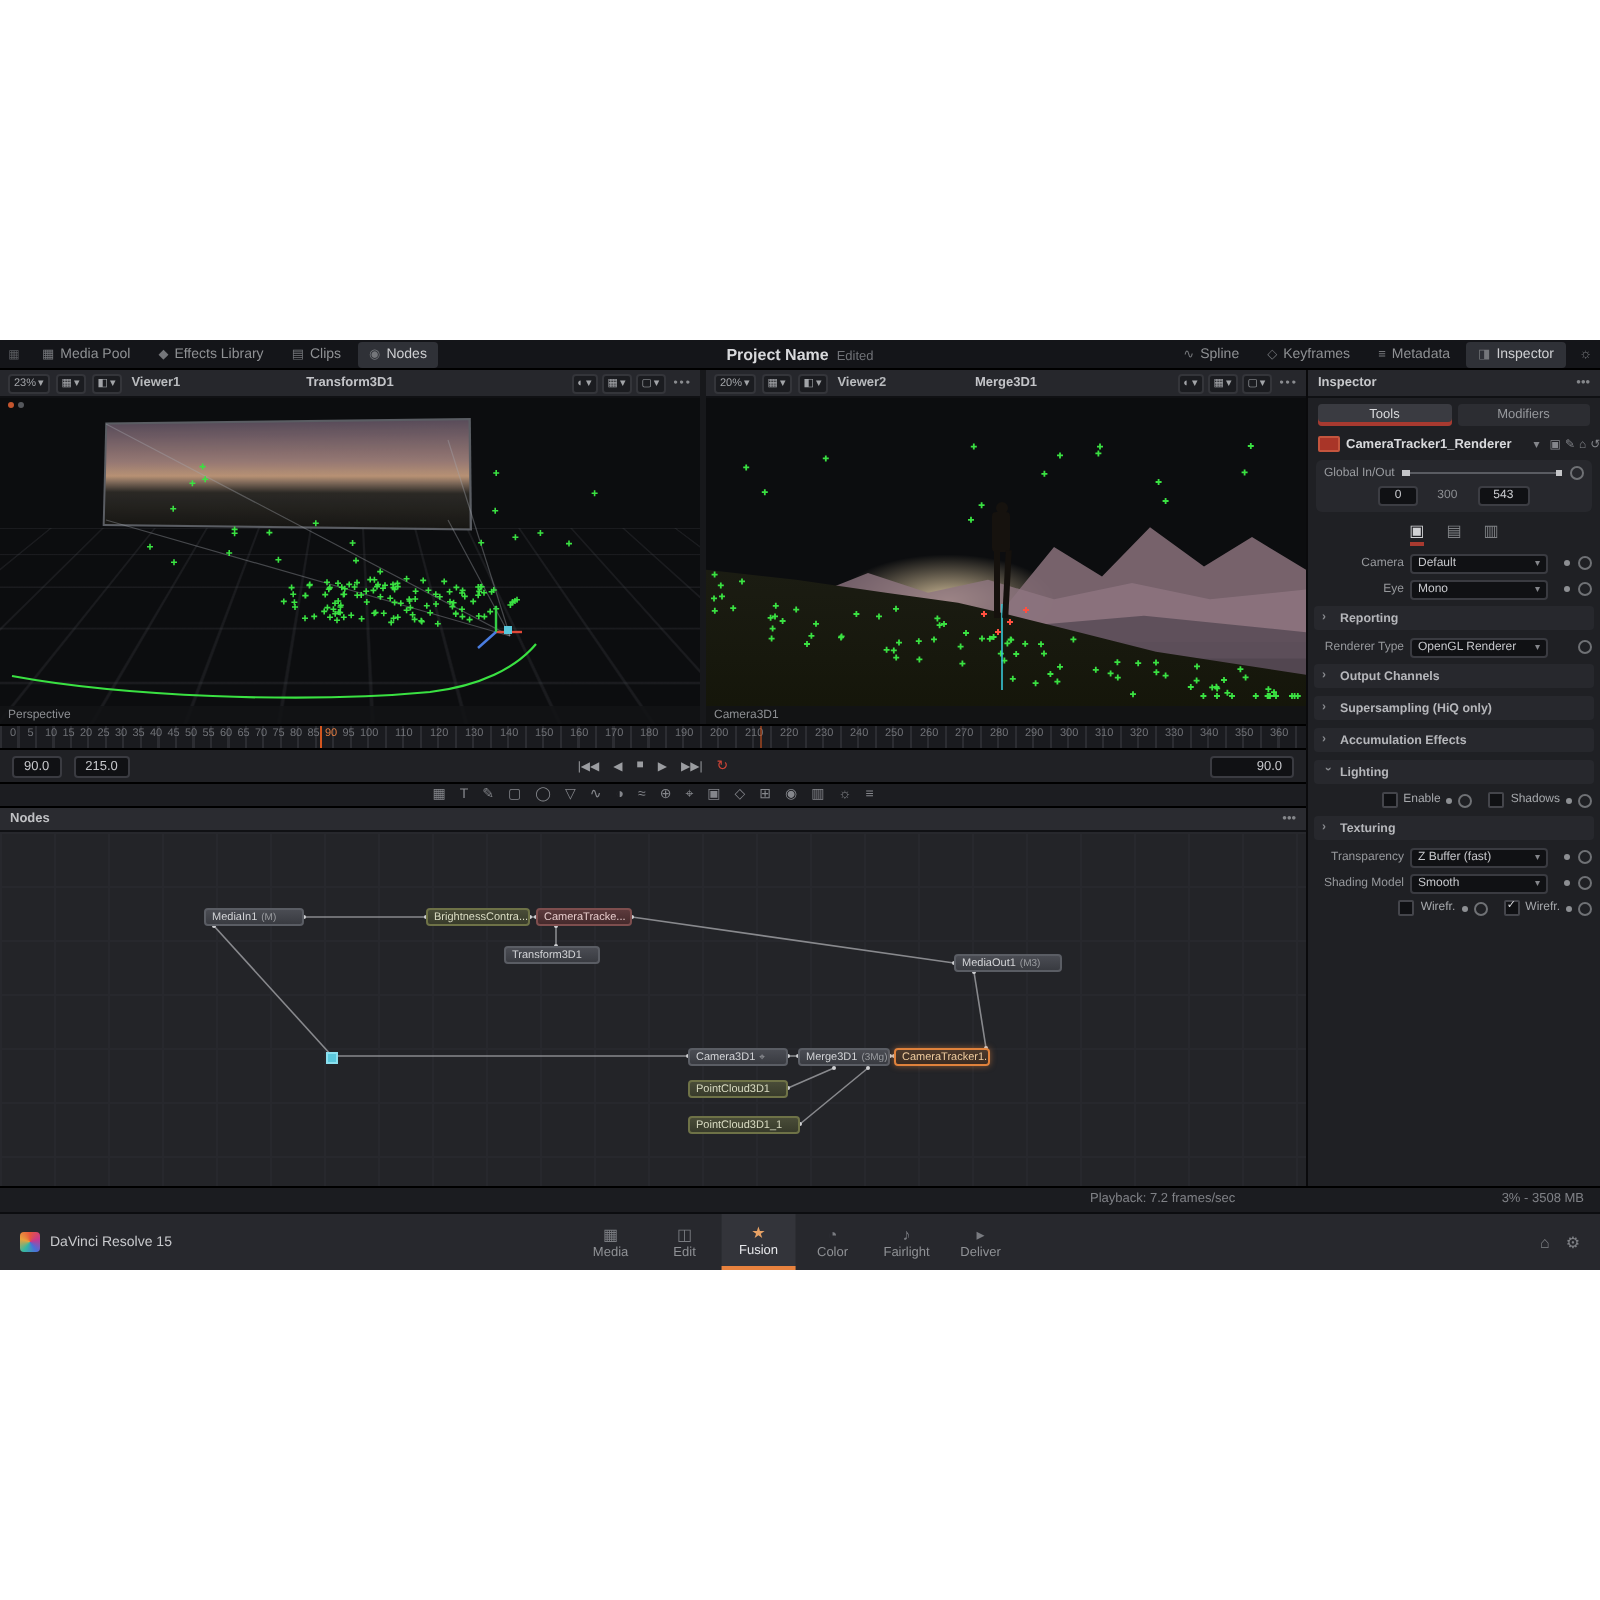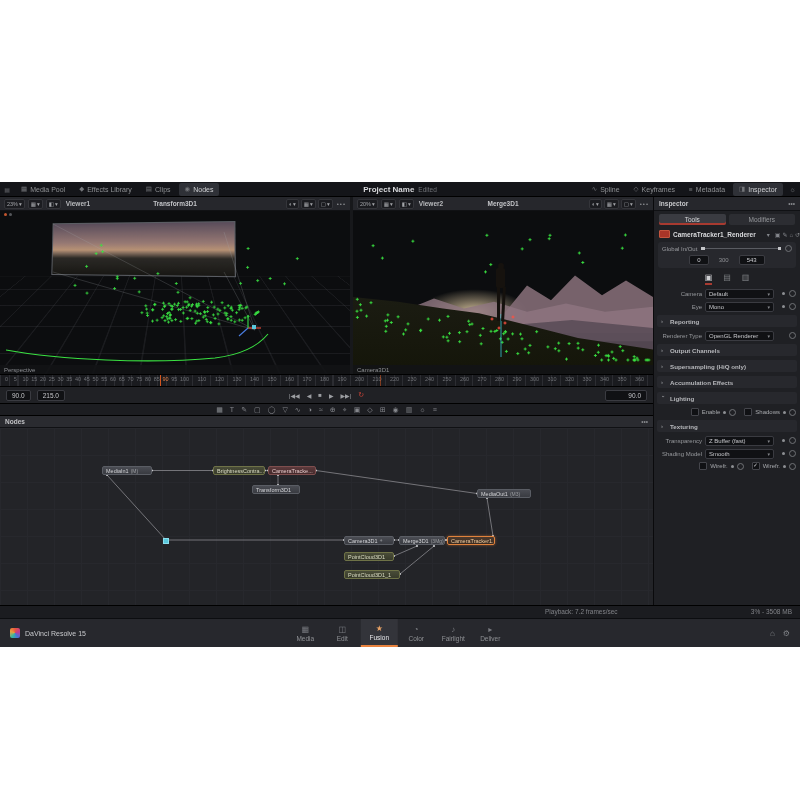--- a/index.html
+++ b/index.html
@@ -1,18 +1,18 @@
 <!DOCTYPE html>
 <html><head>
 <meta charset="utf-8">
 <style>
   html,body{margin:0;padding:0;background:#fff;}
   .stage{position:relative;width:800px;height:800px;background:#fff;overflow:hidden;
          font-family:"Liberation Sans",sans-serif;-webkit-font-smoothing:antialiased;}
-  .app{position:absolute;left:0;top:182px;width:800px;height:462px;background:#212227;color:#c9cacd;font-size:7px;}
+  .app{position:absolute;left:0;top:170px;width:800px;height:462px;background:#212227;color:#c9cacd;font-size:7px;}
 
   
   .topbar{height:14px;background:#141519;border-bottom:1px solid #000;display:flex;align-items:center;position:relative;}
   .corner{width:14px;text-align:center;color:#5a5c60;font-size:6px;}
   .tb-group{display:flex;align-items:center;height:100%;}
   .tb-group.right{position:absolute;right:16px;top:0;}
   .tb-btn{display:flex;align-items:center;gap:3px;padding:1px 6px;margin:0 1px;border-radius:2px;color:#8f9194;height:11px;}
   .tb-btn.active{background:#2f3137;color:#cfd0d3;}
   .tb-btn .ticon{font-size:6.5px;color:#74767a;}
   .project{position:absolute;left:50%;transform:translateX(-50%);display:flex;align-items:baseline;gap:4px;}

